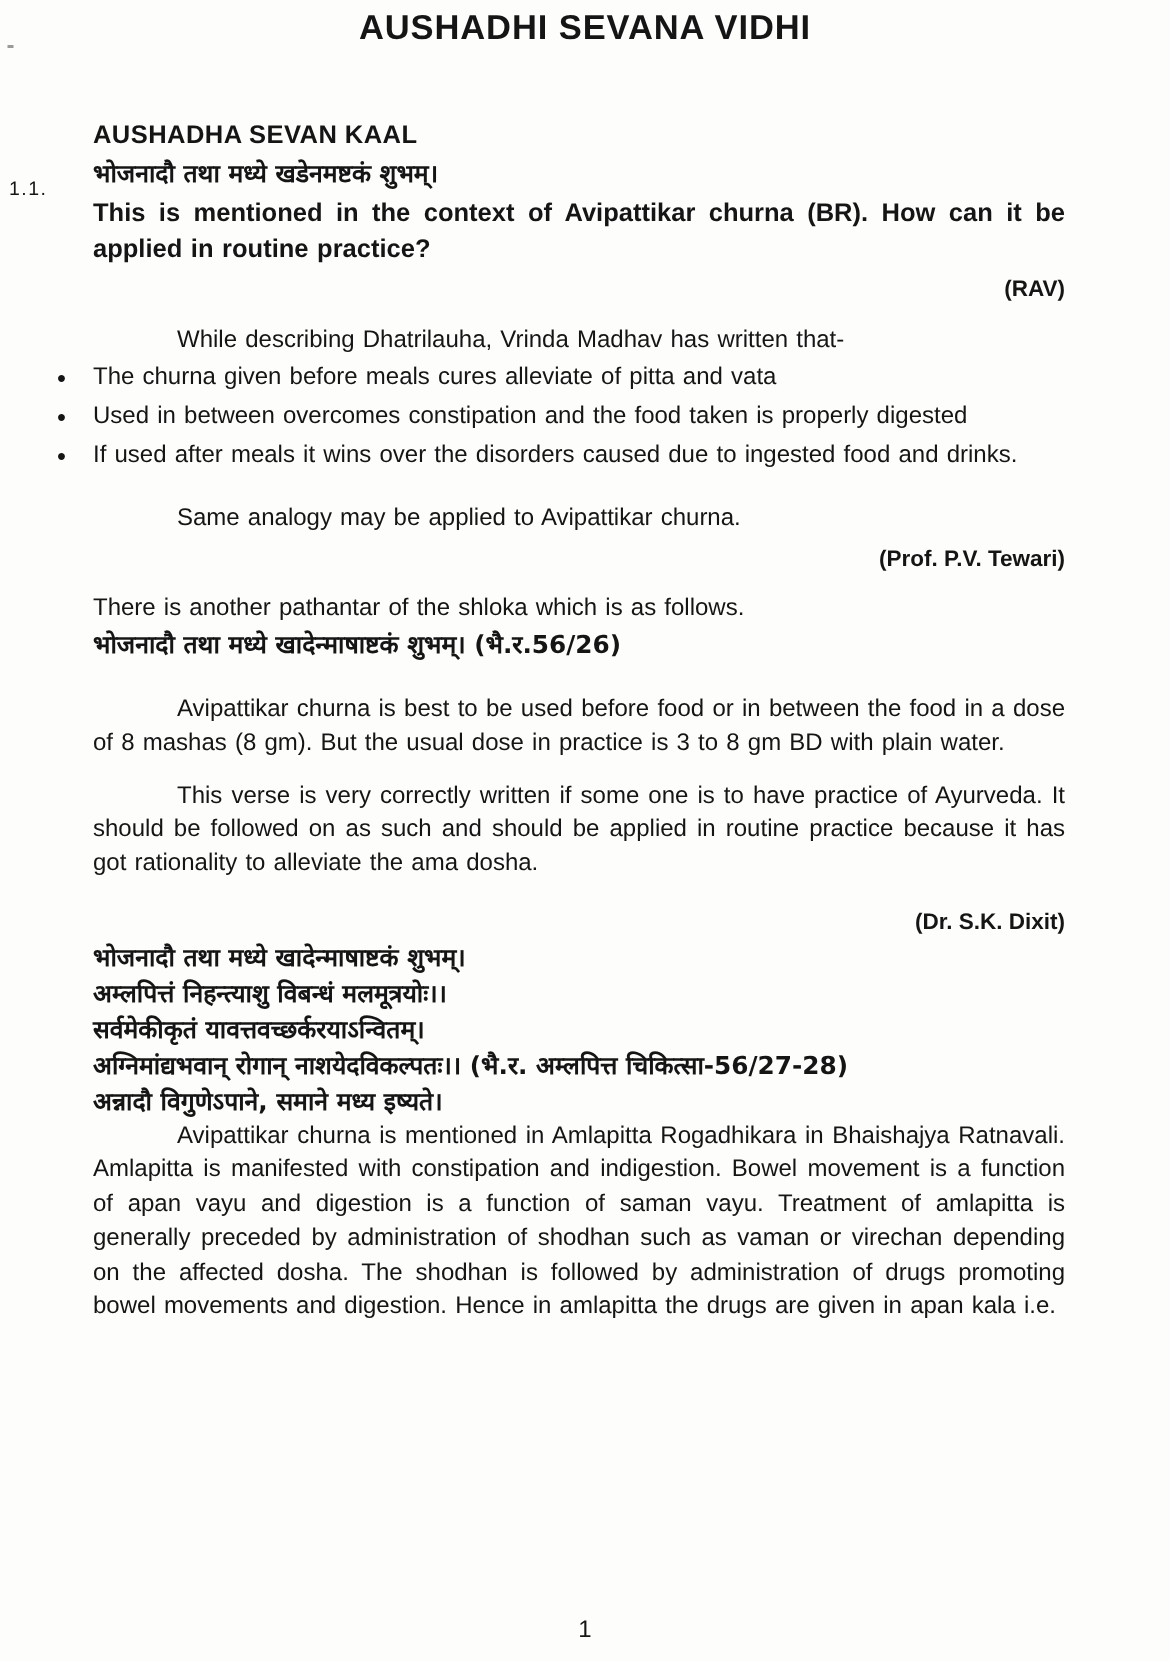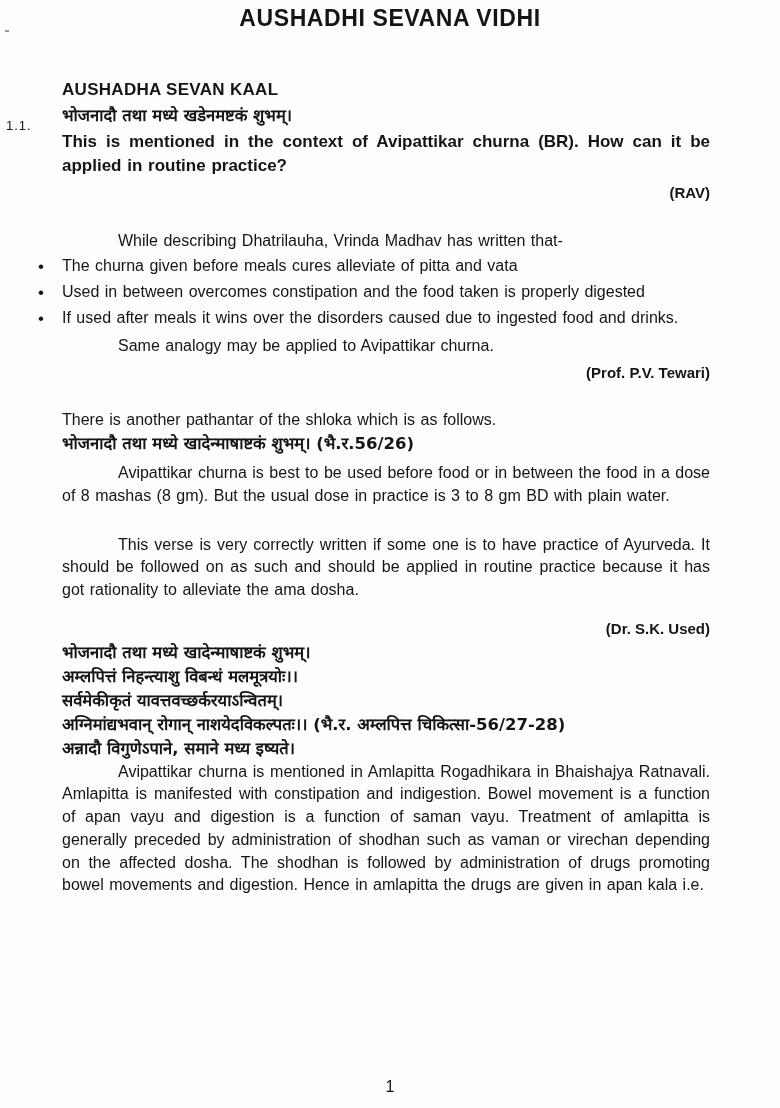--- a/index.html
+++ b/index.html
@@ -58,23 +58,23 @@
     text-align: right;
     font-weight: bold;
     font-size: 15px;
     margin-top: 4px;
   }
   .para {
     text-align: justify;
     word-spacing: 1px;
   }
   .indent { text-indent: 56px; }
-  .mt-lg { margin-top: 26px; }
+  .mt-lg { margin-top: 12px; }
   .mt-md { margin-top: 16px; }
-  .mt-sm { margin-top: 6px; }
+  .mt-sm { margin-top: 20px; }
   ul.bullets {
     list-style: none;
     margin: 2px 0 0 0;
     padding: 0;
   }
   ul.bullets li {
     position: relative;
     padding-left: 0;
     text-align: justify;
     word-spacing: 1px;
@@ -139,21 +139,21 @@
 
     <div class="para mt-lg">There is another pathantar of the shloka which is as follows.</div>
 
     <div class="dev">भोजनादौ तथा मध्ये खादेन्माषाष्टकं शुभम्। (भै.र.56/26)</div>
 
     <div class="para indent mt-sm">Avipattikar churna is best to be used before food or in between the food in a dose of 8 mashas (8 gm).  But the usual dose in practice is 3 to 8 gm BD with plain water.</div>
 
 
     <div class="para indent mt-lg">This verse is very correctly written if some one is to have practice of Ayurveda. It should be followed on as such and should be applied in routine practice because it has got rationality to alleviate the ama dosha.</div>
 
-    <div class="attr mt-md">(Dr. S.K. Used)</div>
+    <div class="attr mt-md">(Dr. S.K. Dixit)</div>
 
     <div class="shloka-block mt-lg">
       <div class="dev">भोजनादौ तथा मध्ये खादेन्माषाष्टकं शुभम्।</div>
       <div class="dev">अम्लपित्तं निहन्त्याशु विबन्धं मलमूत्रयोः।।</div>
       <div class="dev">सर्वमेकीकृतं यावत्तवच्छर्करयाऽन्वितम्।</div>
       <div class="dev">अग्निमांद्यभवान् रोगान् नाशयेदविकल्पतः।। (भै.र. अम्लपित्त चिकित्सा-56/27-28)</div>
       <div class="dev">अन्नादौ विगुणेऽपाने, समाने मध्य इष्यते।</div>
     </div>
 
     <div class="para indent">Avipattikar churna is mentioned in Amlapitta Rogadhikara in Bhaishajya Ratnavali. Amlapitta is manifested with constipation and indigestion. Bowel movement is a function of apan vayu and digestion is a function of saman vayu. Treatment of amlapitta is generally preceded by administration of shodhan such as vaman or virechan depending on the affected dosha. The shodhan is followed by administration of drugs promoting bowel movements and digestion. Hence in amlapitta the drugs are given in apan kala i.e.</div>

